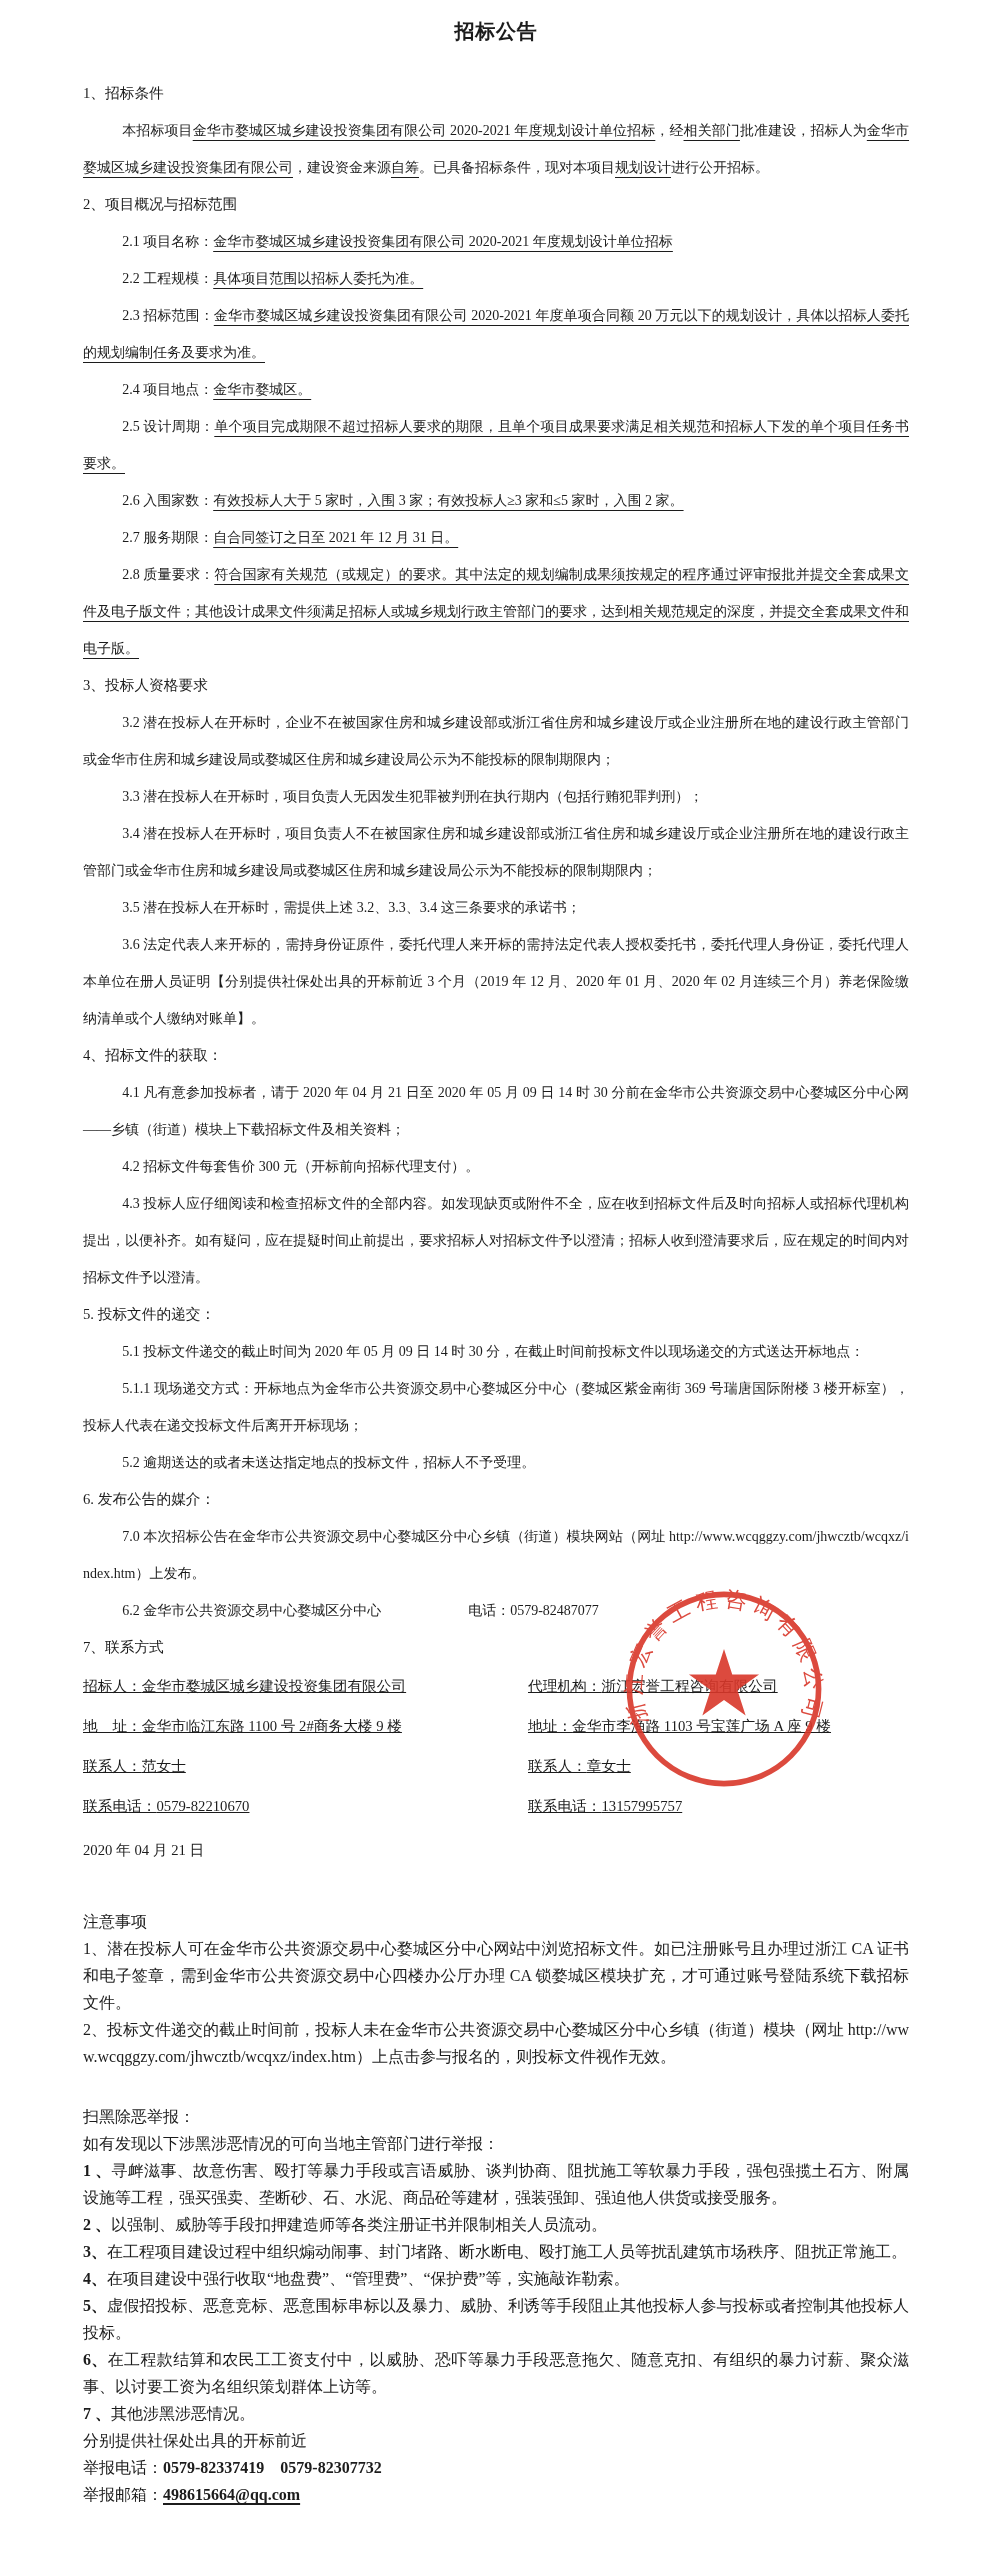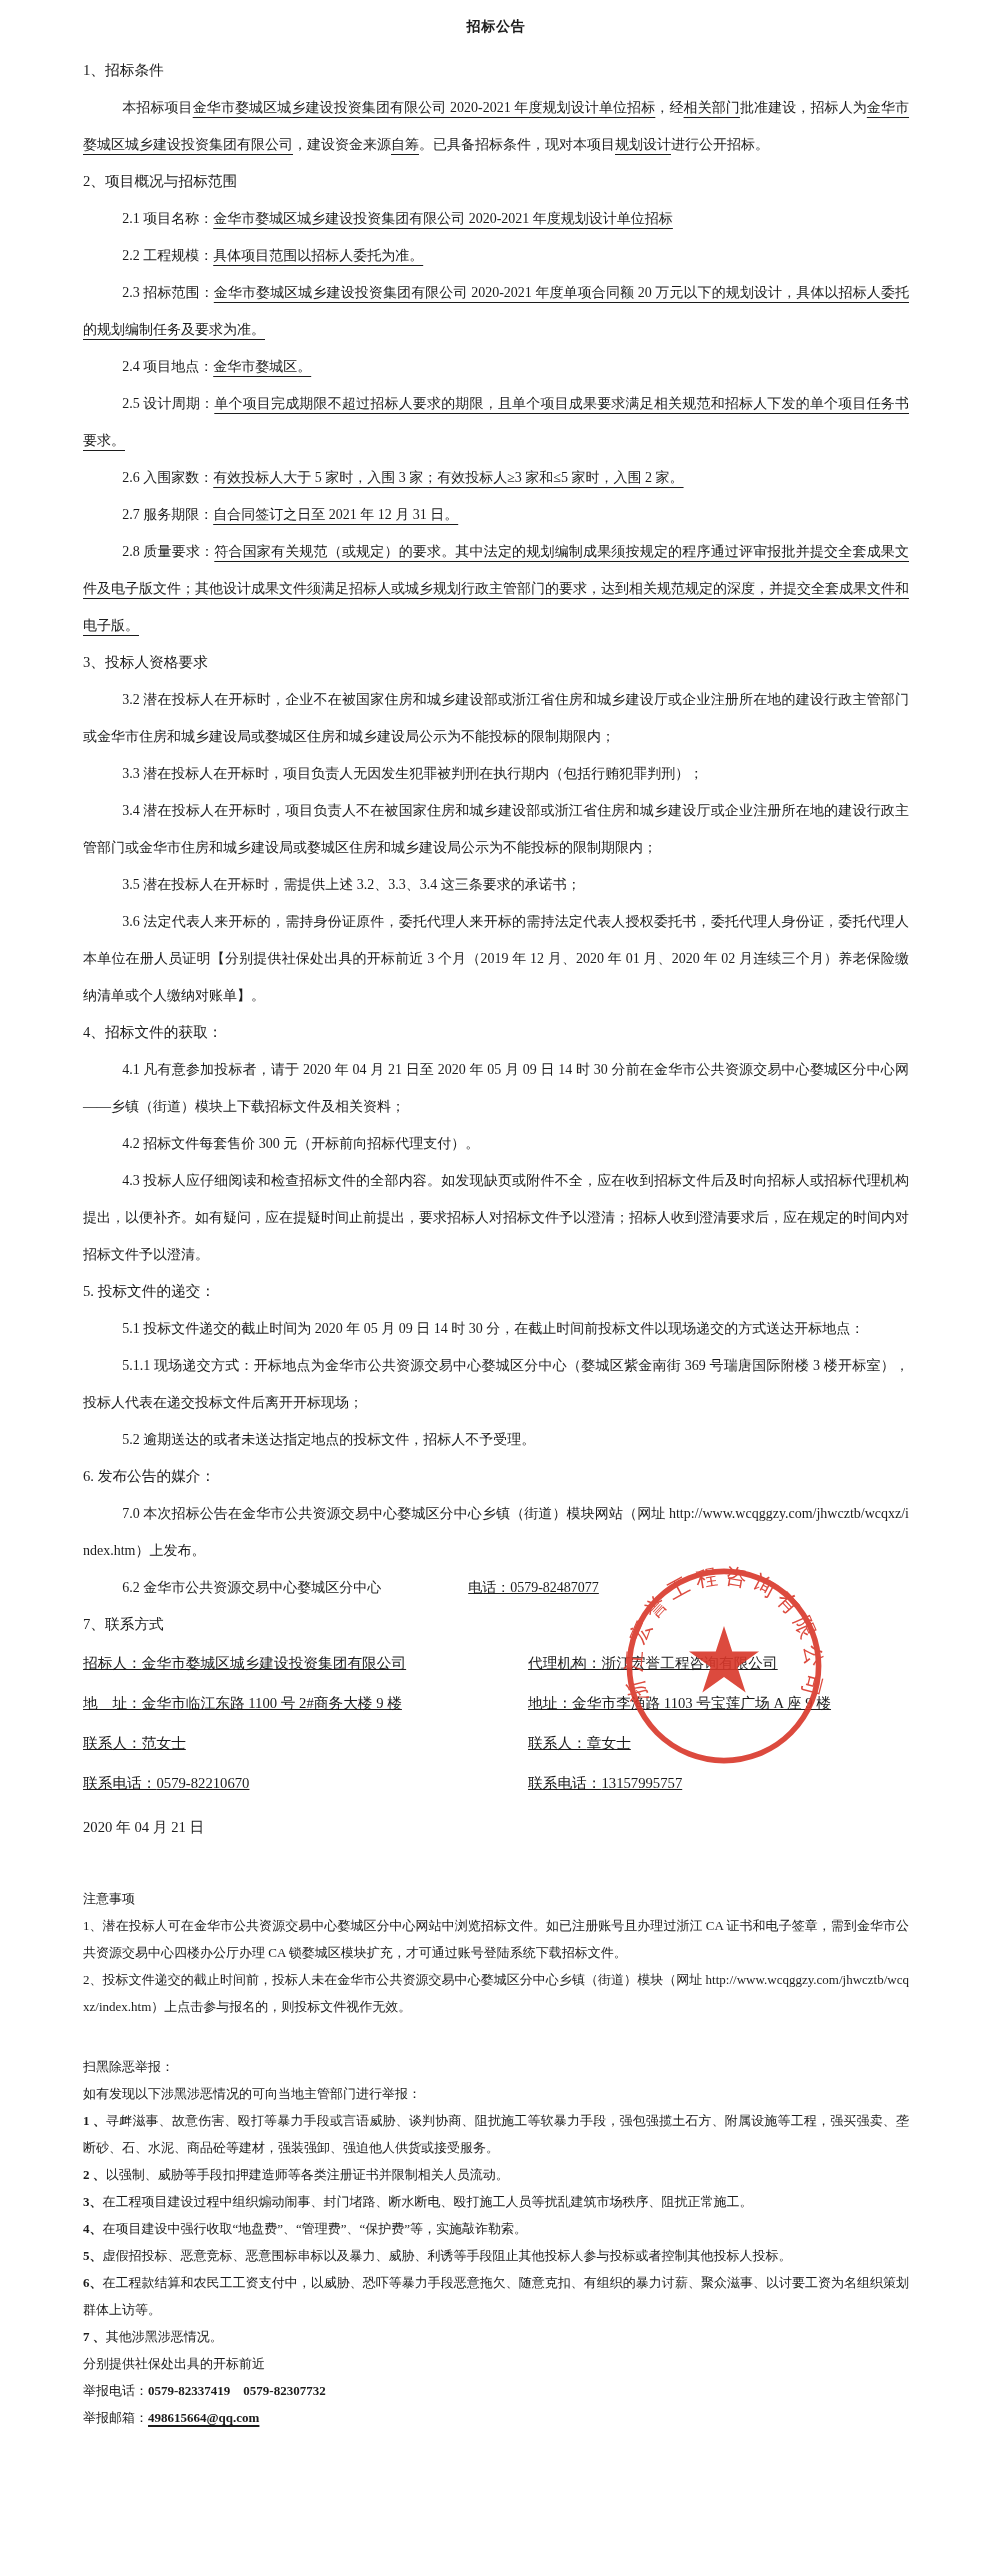--- a/index.html
+++ b/index.html
@@ -4,51 +4,51 @@
 <style>
   html,body { margin:0; padding:0; background:#ffffff; }
   body {
     width:992px;
     color:#1c1c1c;
     font-family:"Liberation Serif","DejaVu Serif",serif;
     -webkit-font-smoothing:antialiased;
   }
   .page { padding:9.5px 83px 37px 83px; position:relative; }
   .doc-title {
-    text-align:center; font-size:14px; font-weight:bold;
-    margin:8px 0 16px 0; letter-spacing:0.8px;
+    text-align:center; font-size:20px; font-weight:bold;
+    margin:8px 0 30px 0; letter-spacing:0.8px;
   }
   .sec-heading { font-size:14.7px; line-height:37px; margin:0; }
   .para {
     font-size:14px; line-height:37px; margin:0; text-align:justify;
     word-break:break-all;
   }
   .para.indent { text-indent:2.8em; }
   .para.cols { display:flex; text-indent:0; padding-left:2.8em; }
-  .para.cols span:nth-child(2) { margin-left:87px;text-decoration:underline; }
+  .para.cols span:nth-child(2) { margin-left:87px; }
   .u {
     text-decoration:underline;
     text-decoration-thickness:1.2px;
     text-underline-offset:4.8px;
   }
   
   .section7 { position:relative; }
   .contact-grid { display:flex;text-decoration:underline; }
   .contact-col-left  { flex:0 0 445px; }
   .contact-col-right { flex:1; }
   .contact-row { font-size:14.7px; line-height:40px; white-space:nowrap; }
   .date-line { font-size:14.7px; line-height:40px; text-align:left; padding-right:73px; margin:4.8px 0 0 0; }
   .seal {
     position:absolute; left:540px; top:-41px;
     width:202px; height:202px; opacity:0.9; pointer-events:none;
     color:var(--seal-color,#d9372a);
   }
   
   .notes { margin-top:38px; }
-  .note-line { font-size:13px; line-height:27px; margin:0; text-align:justify; word-break:break-all; }
+  .note-line { font-size:16px; line-height:27px; margin:0; text-align:justify; word-break:break-all; }
   .note-num { font-weight:bold; }
   .notes-gap { height:33px; }
   .b { font-weight:bold; }
   .email {
     font-weight:bold; text-decoration:underline;
     text-decoration-thickness:1.6px; text-underline-offset:3.2px;
   }
 </style>
 </head>
 <body>

